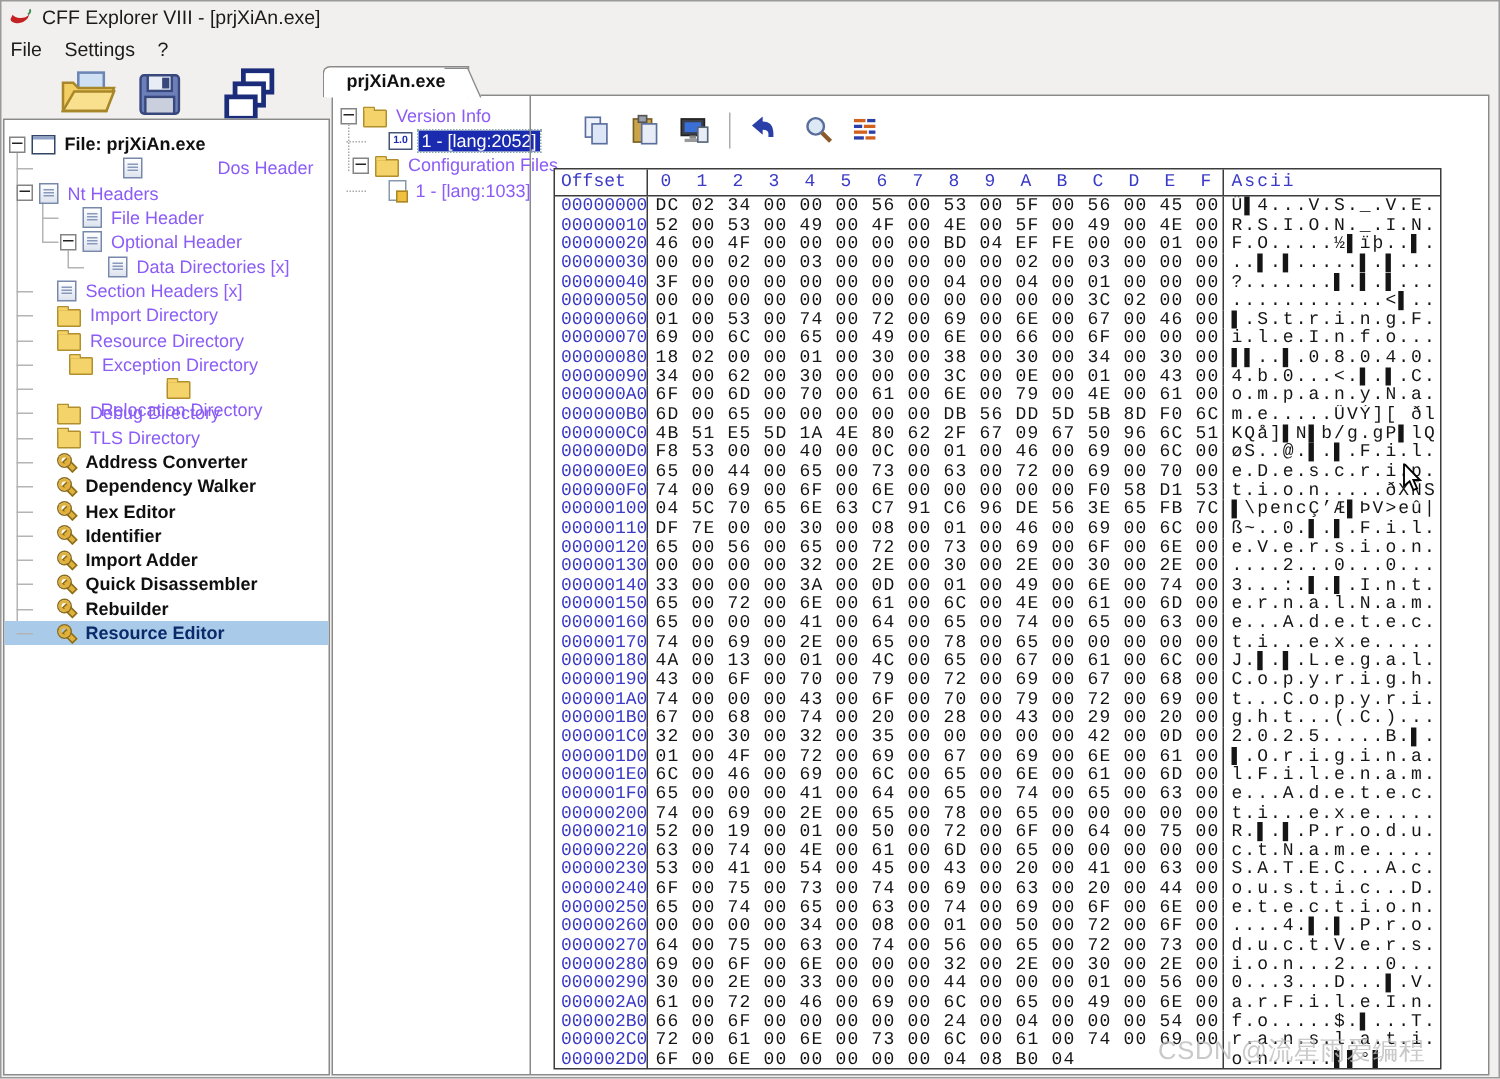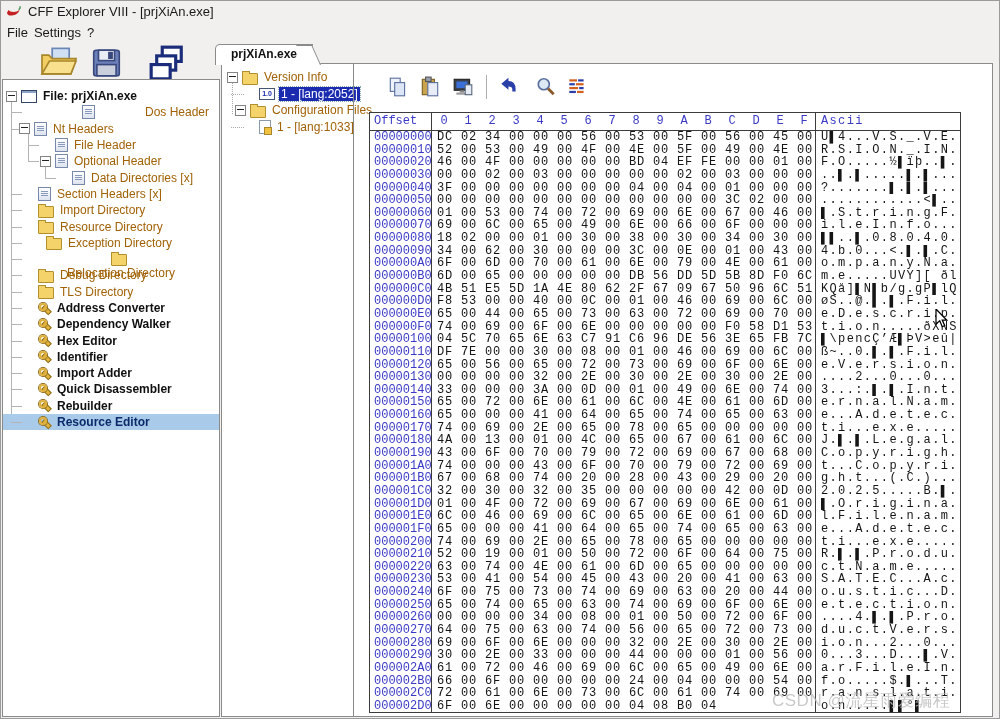--- a/index.html
+++ b/index.html
@@ -1,21 +1,21 @@
 <!DOCTYPE html>
 <html><head>
 <meta charset="utf-8">
 <style>
   html,body{margin:0;padding:0}
   body{width:1000px;height:719px;position:relative;background:#f1f0ee;overflow:hidden;
        font-family:"Liberation Sans",sans-serif;box-shadow:inset 0 0 0 1px #9a9a9a;}
   .titlebar{position:absolute;left:0;top:0;width:1000px;height:22px;display:flex;align-items:center;
             padding-left:6px;gap:7px;box-sizing:border-box}
   .title{font-size:13px;color:#1a1a1a}
-  .menubar{position:absolute;left:0;top:22px;width:1000px;height:20px;display:flex;gap:6px;
+  .menubar{position:absolute;left:0;top:22px;width:1000px;height:20px;display:flex;gap:15px;
            padding-left:7px;align-items:center;box-sizing:border-box}
   .mitem{font-size:13px;color:#1a1a1a;cursor:default}
   .tbico{position:absolute}
   .tab{position:absolute;left:215px;top:44px;width:96px;height:20px;background:#fff;
        border:1px solid #8a8a8a;border-bottom:none;border-top-left-radius:5px;z-index:5;
        text-align:center;font-size:12px;font-weight:bold;line-height:19px;color:#111}
   .tab::after{content:"";position:absolute;right:-9px;bottom:0;width:15px;height:19px;background:#fff;
        border-right:1px solid #8a8a8a;border-top:1px solid #8a8a8a;transform:skewX(24deg);
        transform-origin:bottom left;z-index:-1}
   .left-panel{position:absolute;left:2px;top:79px;width:218px;height:638px;background:#fff;
@@ -41,21 +41,21 @@
   .ticon.tools{width:13px;height:13px}
   .ticon.tools::before{content:"";position:absolute;width:3px;height:8px;background:#e0b13c;border:1px solid #8a6d1f;
        left:6px;top:3px;transform:rotate(-45deg)}
   .ticon.tools::after{content:"";position:absolute;width:4px;height:4px;border:2px solid #e0b13c;border-radius:50%;
        left:1px;top:1px;box-shadow:0 0 0 1px #8a6d1f}
   .ticon.version{width:14px;height:10px;border:1px solid #445577;background:#fff;margin-top:1px}
   .ticon.version::before{content:"1.0";display:block;text-align:center;font:bold 7px/10px "Liberation Sans",sans-serif;color:#1b2bb0}
   .ticon.confpage{width:10px;height:12px;border:1px solid #8899aa;background:#fff}
   .ticon.confpage::after{content:"";position:absolute;right:-2px;bottom:-2px;width:6px;height:6px;
        background:#f0c040;border:1px solid #a8862a}
-  .lbl{padding:0 2px;color:#a16207}
+  .lbl{padding:0 2px;color:#8b5cf6}
   .lbl.b{font-weight:bold;color:#101010}
   .trow.sel-full{background:#a9cbe9}
   .trow.sel-full .lbl{color:#0a2a6a}
   .trow.sel-navy .lbl{background:#1b2bb0;color:#fff;outline:1px dotted #8aa}
   .stub{position:absolute;top:50%;height:1px;width:11px;background:#b4b4b4}
   .res .stub{background:none;border-top:1px dotted #aaa;width:13px}
   .spine{position:absolute;width:1px;background:#b4b4b4}
   .spine.dot{background:none;border-left:1px dotted #aaa}
   .res-tree{position:absolute;left:1px;top:3px;width:128px}
   #rtree{padding-top:2px}
@@ -124,21 +124,21 @@
         <span class="exp"></span>
         <span class="ticon window"></span>
         <span class="lbl b">File: prjXiAn.exe</span>
       </div>
       <div class="trow" style="padding-left: 20px; gap: 44px;">
         <span class="stub" style="left: 8px;"></span>
         <span class="expsp"></span>
         <span class="ticon report"></span>
         <span class="lbl">Dos Header</span>
       </div>
-      <div class="trow" style="padding-left: 16px;">
+      <div class="trow" style="padding-left: 8px;">
         <span class="stub" style="left: 8px;"></span>
         <span class="exp"></span>
         <span class="ticon report"></span>
         <span class="lbl">Nt Headers</span>
       </div>
       <div class="trow" style="padding-left: 37px;">
         <span class="stub" style="left: 25px;"></span>
         <span class="expsp"></span>
         <span class="ticon report"></span>
         <span class="lbl">File Header</span>

